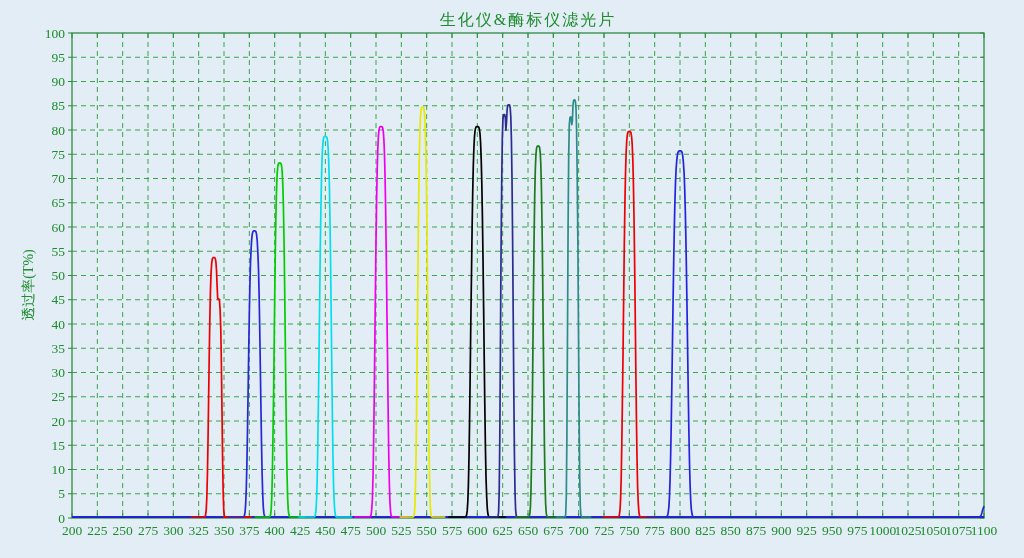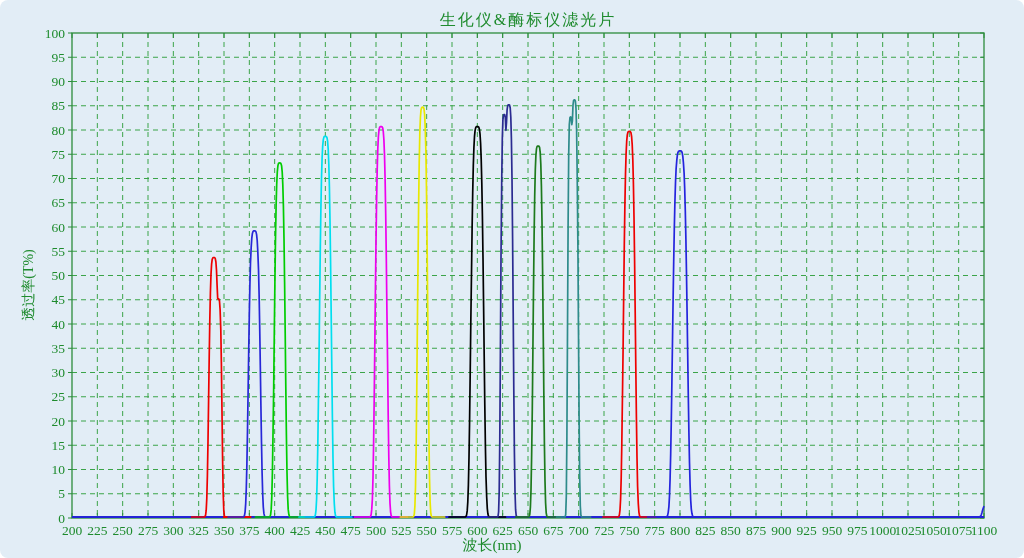--- a/index.html
+++ b/index.html
@@ -1,33 +1,32 @@
 <!DOCTYPE html>
 <html><head>
 <meta charset="utf-8">
 <style>
   html,body{margin:0;padding:0;}
   body{width:1024px;height:558px;overflow:hidden;}
-  .page{position:relative;width:1024px;height:558px;background:#e2edf6;font-family:"Liberation Serif",serif;border-radius:8px;}
+  .page{position:relative;width:1024px;height:558px;background:#e2edf6;font-family:"Liberation Serif",serif;}
   .chart-title{position:absolute;top:10px;left:72px;width:912px;text-align:center;
     font-size:16px;letter-spacing:2px;color:#1e8b2d;}
   .y-axis-title{position:absolute;left:-45px;top:275px;width:150px;height:20px;text-align:center;
     transform:rotate(-90deg);font-size:14px;color:#1e8b2d;}
   .x-axis-title{position:absolute;left:72px;top:536px;width:840px;text-align:center;
     font-size:15px;color:#1e8b2d;}
   svg{position:absolute;top:0;left:0;}
   svg text{font-family:"Liberation Serif",serif;}
 </style>
 </head>
 <body>
 
 <div class="page">
   <div class="chart-title">生化仪&amp;酶标仪滤光片</div>
   <div class="y-axis-title">透过率(T%)</div>
-  <div class="x-axis-title">波长(nm)</div>
   <svg id="plot" width="1024" height="558">
       <line x1="97.33333333333333" y1="33" x2="97.33333333333333" y2="518" stroke="#3ba449" stroke-width="1" stroke-dasharray="5 4"></line>
       <line x1="122.66666666666666" y1="33" x2="122.66666666666666" y2="518" stroke="#3ba449" stroke-width="1" stroke-dasharray="5 4"></line>
       <line x1="148" y1="33" x2="148" y2="518" stroke="#3ba449" stroke-width="1" stroke-dasharray="5 4"></line>
       <line x1="173.33333333333331" y1="33" x2="173.33333333333331" y2="518" stroke="#3ba449" stroke-width="1" stroke-dasharray="5 4"></line>
       <line x1="198.66666666666669" y1="33" x2="198.66666666666669" y2="518" stroke="#3ba449" stroke-width="1" stroke-dasharray="5 4"></line>
       <line x1="224" y1="33" x2="224" y2="518" stroke="#3ba449" stroke-width="1" stroke-dasharray="5 4"></line>
       <line x1="249.33333333333334" y1="33" x2="249.33333333333334" y2="518" stroke="#3ba449" stroke-width="1" stroke-dasharray="5 4"></line>
       <line x1="274.66666666666663" y1="33" x2="274.66666666666663" y2="518" stroke="#3ba449" stroke-width="1" stroke-dasharray="5 4"></line>
       <line x1="300" y1="33" x2="300" y2="518" stroke="#3ba449" stroke-width="1" stroke-dasharray="5 4"></line>

